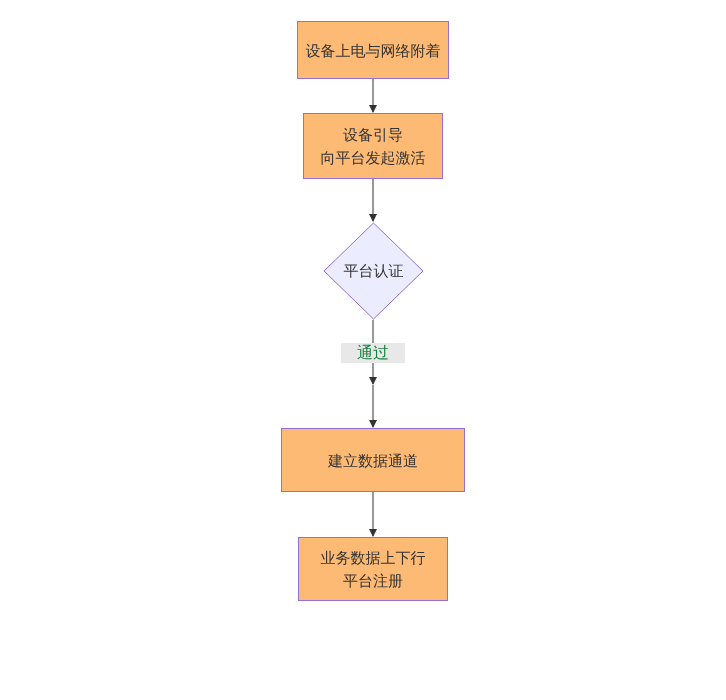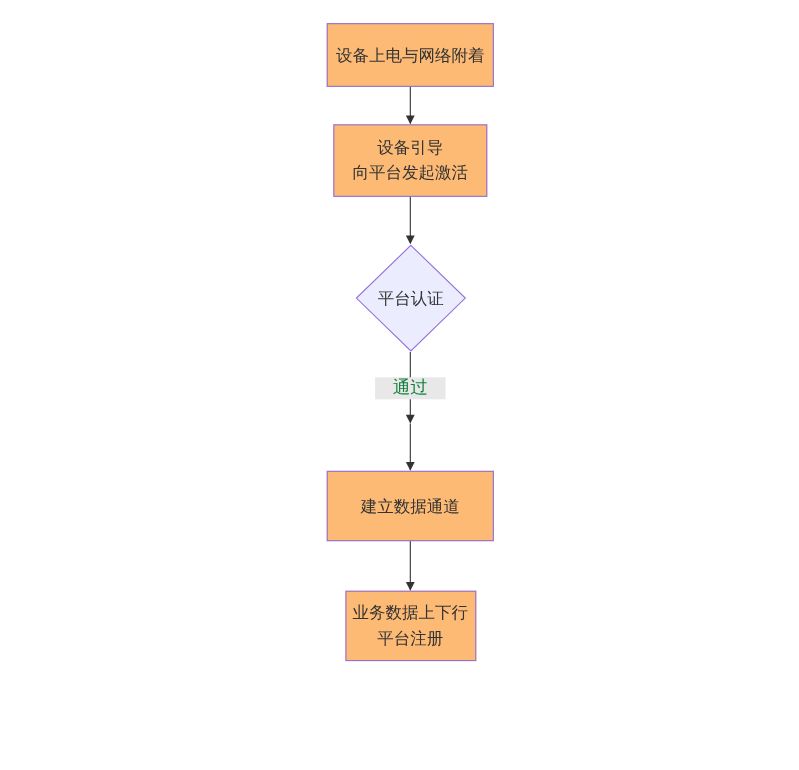--- a/index.html
+++ b/index.html
@@ -121,27 +121,27 @@
     <div class="edge-label">通过</div>
     <div class="arrowhead"></div>
   </div>
 
 
   <div class="connector" style="height:43px">
     <div class="cline"></div>
     <div class="arrowhead"></div>
   </div>
 
-  <div class="node rect" style="width:152px;height:64px">
+  <div class="node rect" style="width:184px;height:64px">
     <div class="node-line">建立数据通道</div>
   </div>
 
   <div class="connector" style="height:45px">
     <div class="cline"></div>
     <div class="arrowhead"></div>
   </div>
 
-  <div class="node rect" style="width:119px;height:64px">
+  <div class="node rect" style="width:150px;height:64px">
     <div class="node-line">业务数据上下行</div>
     <div class="node-line">平台注册</div>
   </div>
 
 </div>
 
 </body></html>

